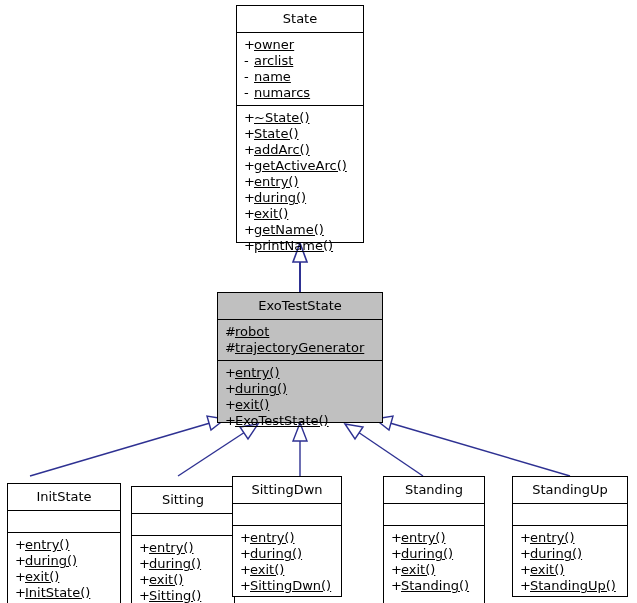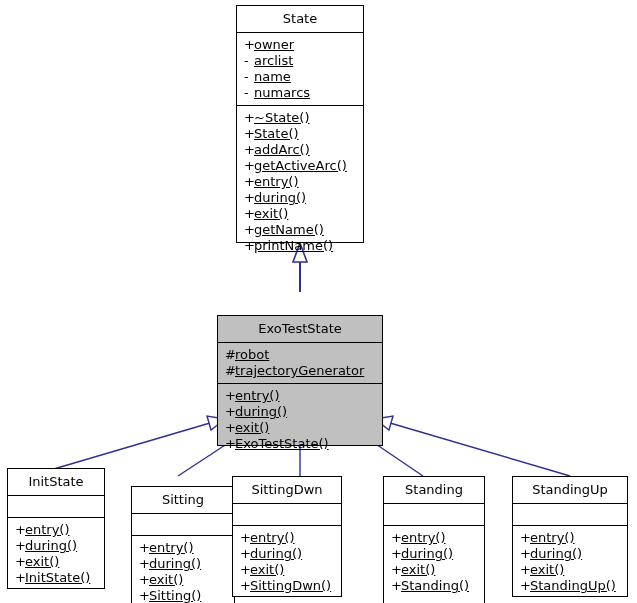--- a/index.html
+++ b/index.html
@@ -27,21 +27,20 @@
   }
   .uml-class {
     position: absolute;
     box-sizing: border-box;
     border: 1px solid #000000;
     background: #ffffff;
     z-index: 2;
   }
   .uml-class.highlight {
     background: #c0c0c0;
-    margin-top: 23px;
   }
   .cls-title {
     text-align: center;
     font-size: 13px;
     color: #000000;
     line-height: 16px;
     padding: 5px 4px 5px 4px;
     white-space: nowrap;
     overflow: hidden;
   }
@@ -140,21 +139,21 @@
         <div class="member"><span class="vis">#</span><span>trajectoryGenerator</span></div>
       </div>
       <div class="cls-sep"></div>
       <div class="cls-section">
         <div class="member"><span class="vis">+</span><span>entry()</span></div>
         <div class="member"><span class="vis">+</span><span>during()</span></div>
         <div class="member"><span class="vis">+</span><span>exit()</span></div>
         <div class="member"><span class="vis">+</span><span>ExoTestState()</span></div>
       </div>
     </div>
-    <div class="uml-class" style="left: 7px; top: 468px; width: 98px; height: 121px;">
+    <div class="uml-class" style="left: 7px; top: 483px; width: 114px; height: 121px;">
       <div class="cls-title">InitState</div>
       <div class="cls-sep"></div>
       <div class="cls-section empty"></div>
       <div class="cls-sep"></div>
       <div class="cls-section">
         <div class="member"><span class="vis">+</span><span>entry()</span></div>
         <div class="member"><span class="vis">+</span><span>during()</span></div>
         <div class="member"><span class="vis">+</span><span>exit()</span></div>
         <div class="member"><span class="vis">+</span><span>InitState()</span></div>
       </div>

